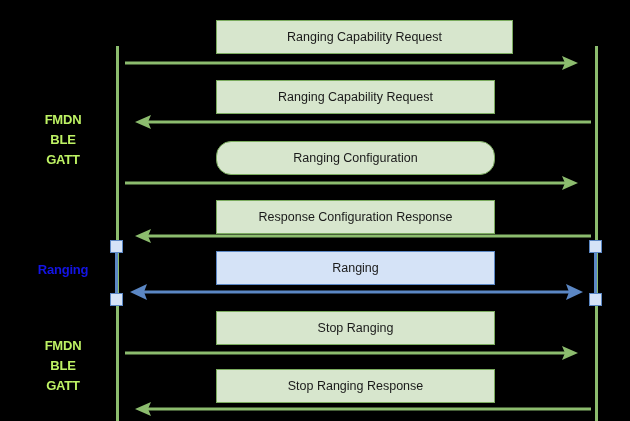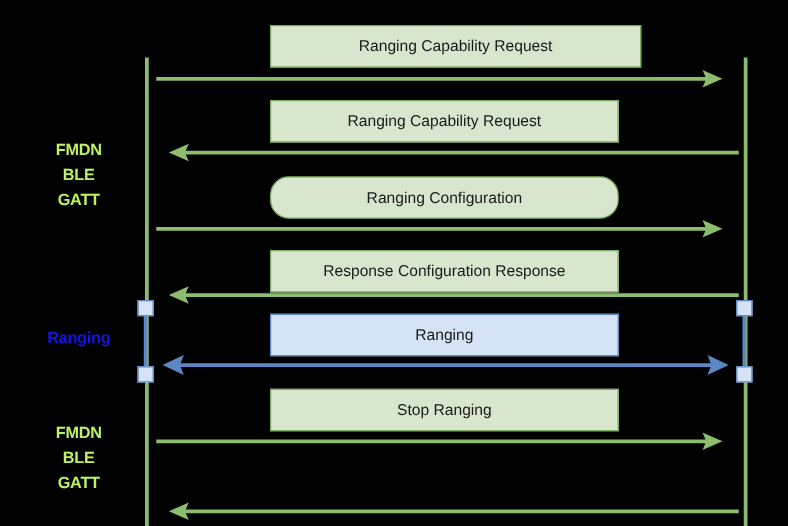--- a/index.html
+++ b/index.html
@@ -146,20 +146,21 @@
   </div>
 
   <div class="msg-box green" style="left:216px; top:311px; width:279px; height:34px;">Stop Ranging</div>
   <div class="arrow" style="left:125px; top:344px; width:453px;">
     <svg width="453" height="18" viewBox="0 0 453 18">
       <line x1="0" y1="9" x2="443" y2="9" stroke="#8cbc6e" stroke-width="3"></line>
       <polygon points="453,9 437,2 440,9 437,16" fill="#8cbc6e"></polygon>
     </svg>
   </div>
 
+  <div class="msg-box green" style="left:216px; top:369px; width:279px; height:34px;">Stop Ranging Response</div>
   <div class="arrow" style="left:135px; top:400px; width:456px;">
     <svg width="456" height="18" viewBox="0 0 456 18">
       <line x1="10" y1="9" x2="456" y2="9" stroke="#8cbc6e" stroke-width="3"></line>
       <polygon points="0,9 16,2 13,9 16,16" fill="#8cbc6e"></polygon>
     </svg>
   </div>
 
 </div>
 
 </body></html>

